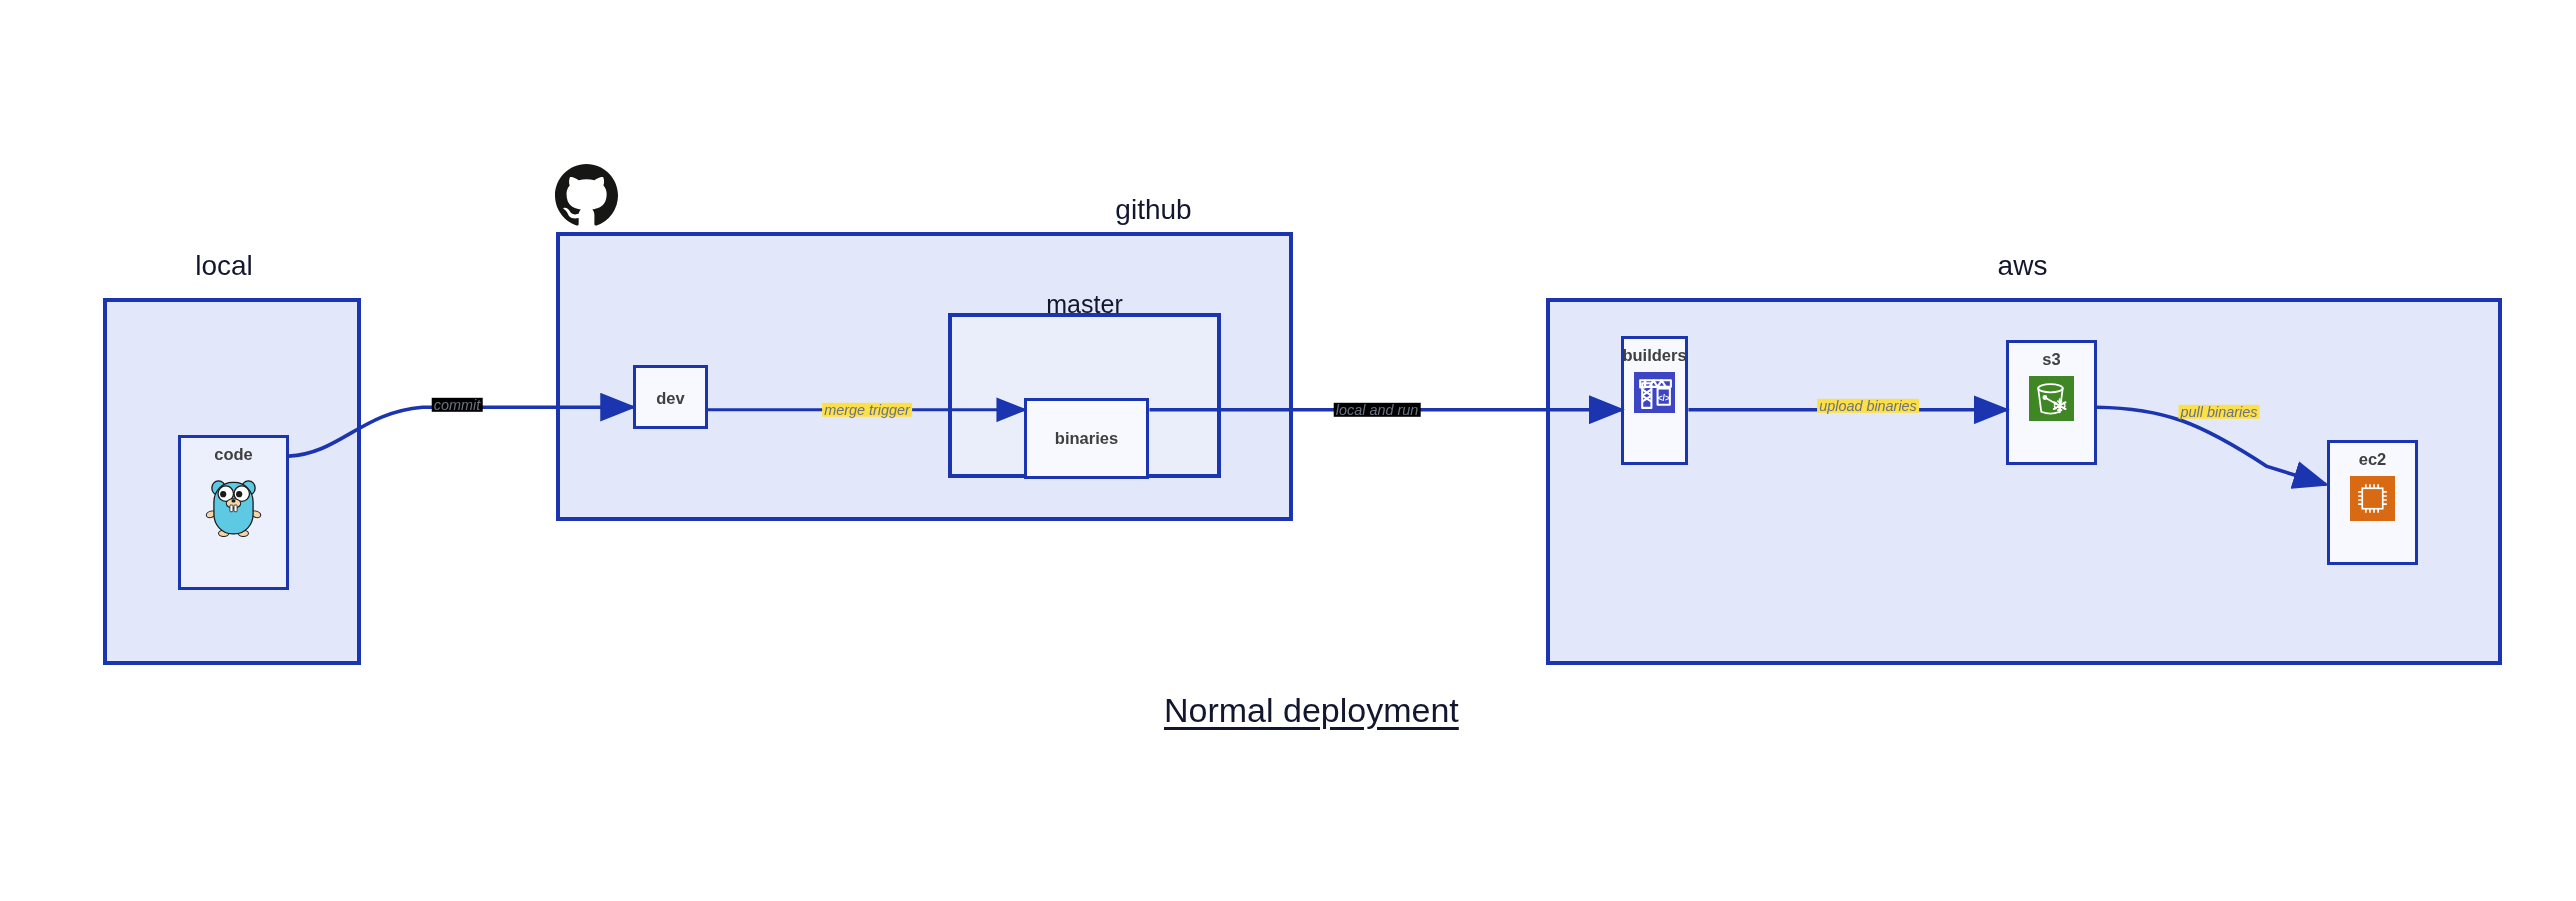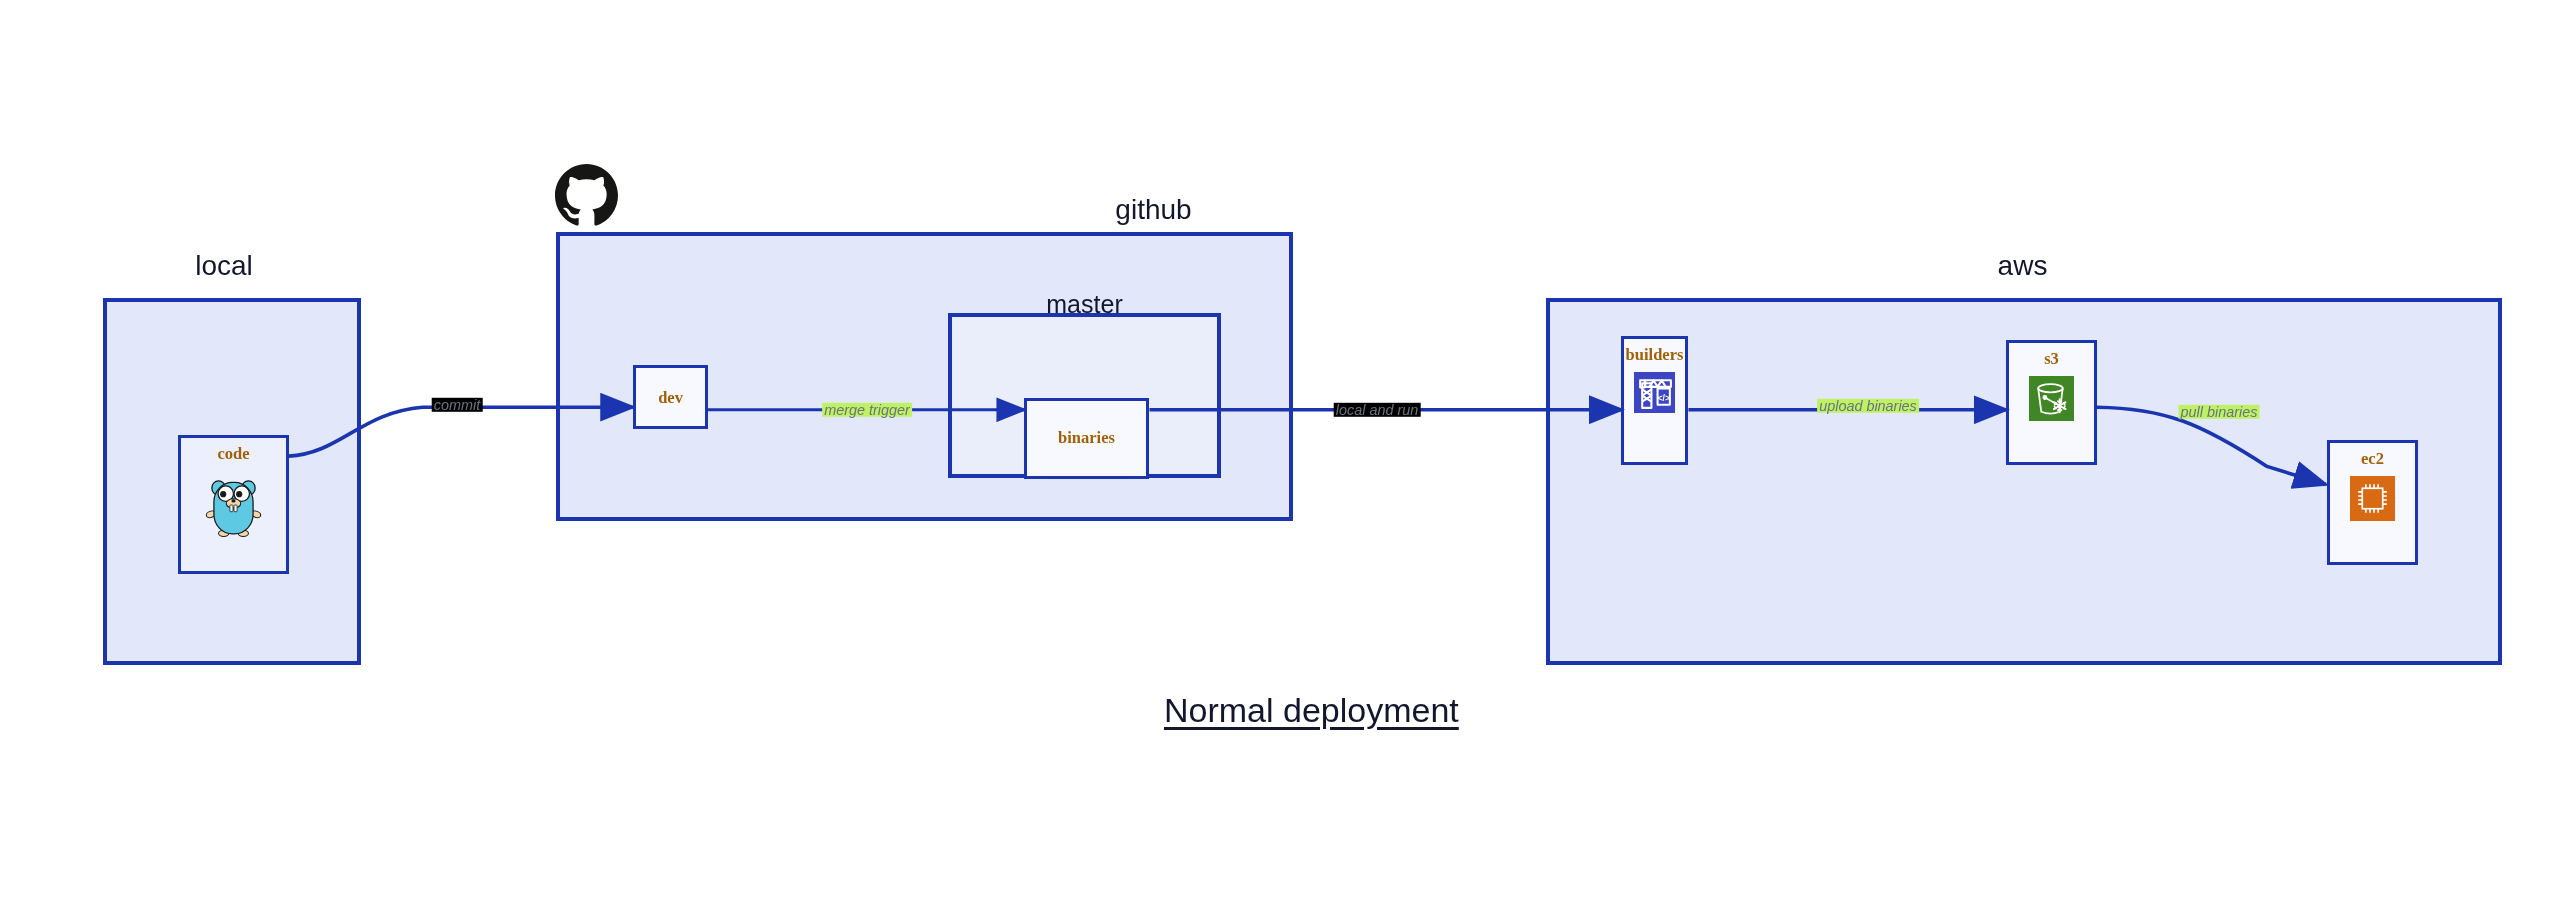--- a/index.html
+++ b/index.html
@@ -49,42 +49,41 @@
     border: 3.6px solid #1b35b0;
     box-sizing: border-box;
     display: flex;
     flex-direction: column;
     align-items: center;
   }
   .node.light { background: #f7f9fe; }
   .node-title {
     font-size: 16.5px;
     font-weight: bold;
-    color: #a16207;
+    color: #404040;
     margin-top: 8.2px;
     line-height: 1;
     white-space: nowrap;
-    font-family: Liberation Serif, serif;
   }
   .node-icon {
     margin-top: 8.2px;
   }
   
   .edge-label {
     position: absolute;
     font-size: 14.4px;
     font-style: italic;
     color: #6b7280;
     background: #ffffff;
     white-space: nowrap;
     line-height: 1;
     padding: 0 2.1px;
     transform: translate(-50%, -50%);
   }
-  .edge-label.on-zone { background: #bef264; }
+  .edge-label.on-zone { background: #fde047; }
   .edge-label.on-white { background: #000000; }
   
   .diagram-title {
     position: absolute;
     font-size: 34px;
     color: #12172e;
     text-decoration: underline;
     text-underline-offset: 5.2px;
     white-space: nowrap;
     line-height: 1;
@@ -93,21 +92,21 @@
   .gh-mark { position: absolute; }
 </style>
 </head>
 <body>
 
 <div id="stage">
 
   <div class="zone-label" style="left:95px; top:252px; width:258px;">local</div>
   <div class="zone" style="left:103px; top:298px; width:258px; height:367px;"></div>
 
-  <div class="node" style="left:178px; top:435px; width:111px; height:139px;">
+  <div class="node" style="left:178px; top:435px; width:111px; height:155px;">
     <div class="node-title">code</div>
     <div class="node-icon">
       <svg width="57" height="67" viewBox="0 0 110 130" aria-hidden="true">
 
         <ellipse cx="26" cy="33" rx="13" ry="14" fill="#5dc9e2" stroke="#1b1b1b" stroke-width="2.5"></ellipse>
         <ellipse cx="84" cy="33" rx="13" ry="14" fill="#5dc9e2" stroke="#1b1b1b" stroke-width="2.5"></ellipse>
 
         <ellipse cx="11" cy="84" rx="9" ry="6" fill="#f6d6a8" stroke="#1b1b1b" stroke-width="2" transform="rotate(-20 11 84)"></ellipse>
         <ellipse cx="99" cy="84" rx="9" ry="6" fill="#f6d6a8" stroke="#1b1b1b" stroke-width="2" transform="rotate(20 99 84)"></ellipse>
 

